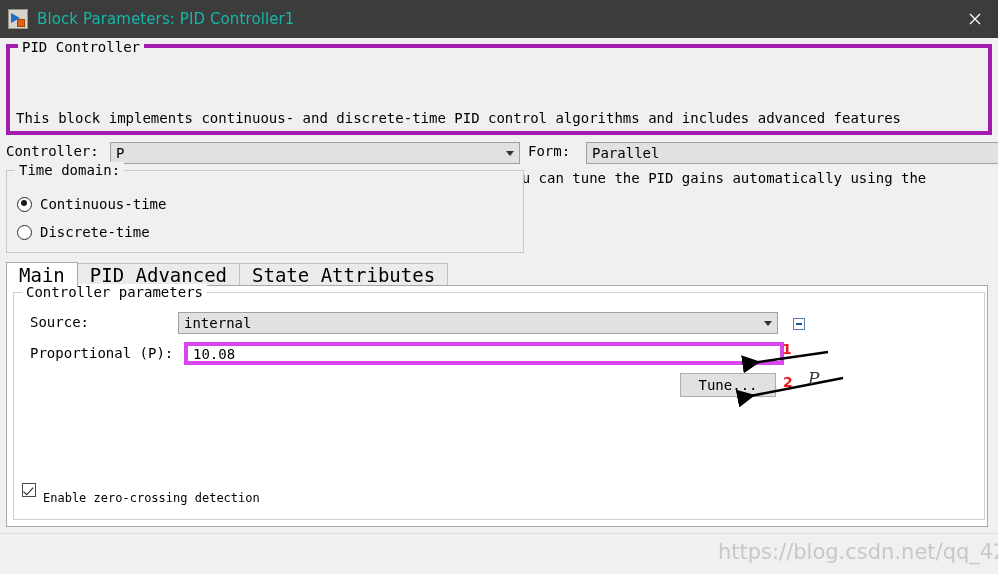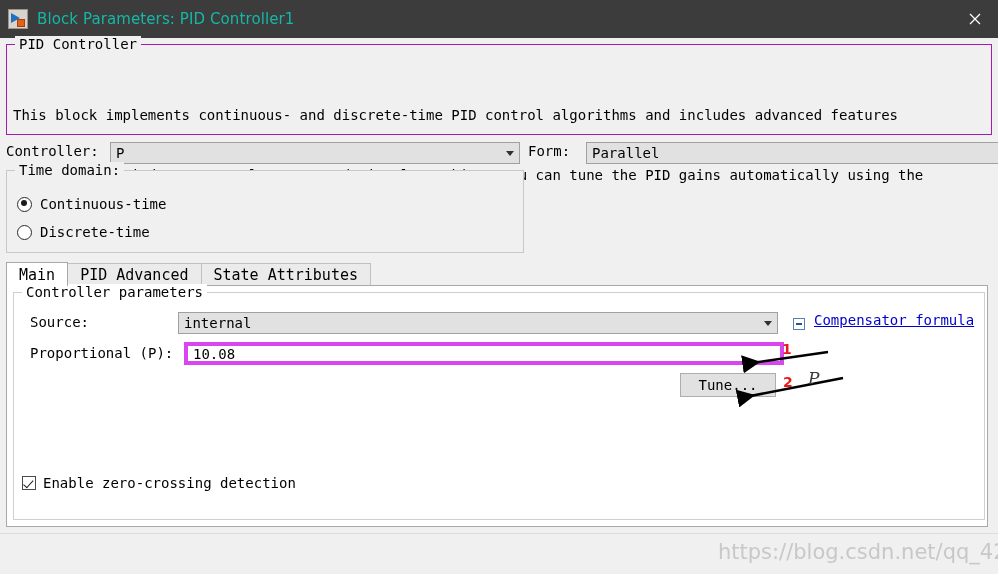--- a/index.html
+++ b/index.html
@@ -70,21 +70,21 @@
   .dialog-body {
     position: absolute; left: 0; top: 38px;
     width: 998px; height: 536px;
     background: #f0f0f0;
   }
 
   
   .desc-group {
     position: absolute; left: 6px; top: 6px;
     width: 986px; height: 91px;
-    border: 1px solid #a21caf;
+    border: 4px solid #a21caf;
     box-sizing: border-box;
     background: #f0f0f0;
   }
   .group-legend {
     position: absolute; top: -9px; left: 8px;
     background: #f0f0f0;
     padding: 0 4px;
     font-size: 14px;
     white-space: nowrap;
   }
@@ -180,21 +180,21 @@
     display: flex; align-items: flex-end;
   }
   .tab {
     height: 23px;
     border: 1px solid #c0c0c0;
     border-bottom: none;
     background: #ebebeb;
     box-sizing: border-box;
     display: flex; align-items: center;
     padding: 0 12px;
-    font-size: 15px;
+    font-size: 19px;
     margin-right: -1px;
     white-space: nowrap;
     cursor: default;
   }
   .tab.active {
     background: #ffffff;
     height: 24px;
     border-color: #a8a8a8;
     position: relative;
     z-index: 3;
@@ -301,21 +301,21 @@
   }
   .check-box.on::after {
     content: "";
     position: absolute;
     left: 3.4px; top: 0.6px;
     width: 4px; height: 8.5px;
     border: solid #1b1b1b;
     border-width: 0 1.8px 1.8px 0;
     transform: rotate(42deg);
   }
-  .check-label { font-size: 14px; white-space: nowrap; }
+  .check-label { font-size: 12px; white-space: nowrap; margin-top: 16px; }
 
   
   .annot {
     position: absolute; left: 0; top: 0;
     width: 998px; height: 574px;
     pointer-events: none;
   }
   .annot-num {
     position: absolute;
     color: #e8191b;
@@ -421,21 +421,20 @@
 
         <div class="lbl-source">Source:</div>
         <div class="combo" id="combo-source">
           <div class="cval">internal</div>
           <div class="carrow">
               <div class="tri-down"></div>
             </div>
         </div>
 
         <div class="expand-box"></div>
-        <div class="comp-link">Compensator formula</div>
 
         <div class="lbl-prop">Proportional (P):</div>
         <div class="textfield">10.08</div>
 
         <div class="btn" id="btn-tune">Tune...</div>
 
         <div class="check-row">
           <span class="check-box on"></span>
           <span class="check-label">Enable zero-crossing detection</span>
         </div>

